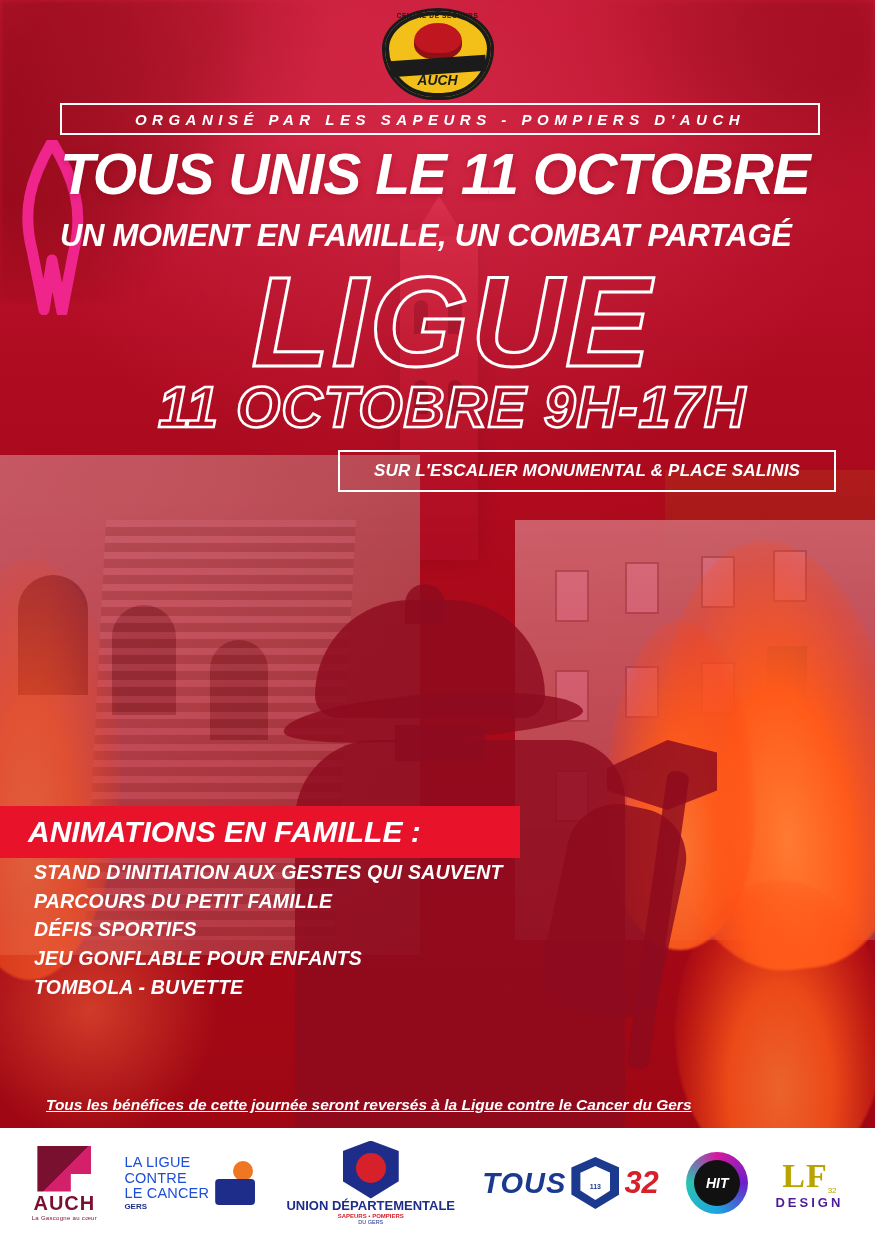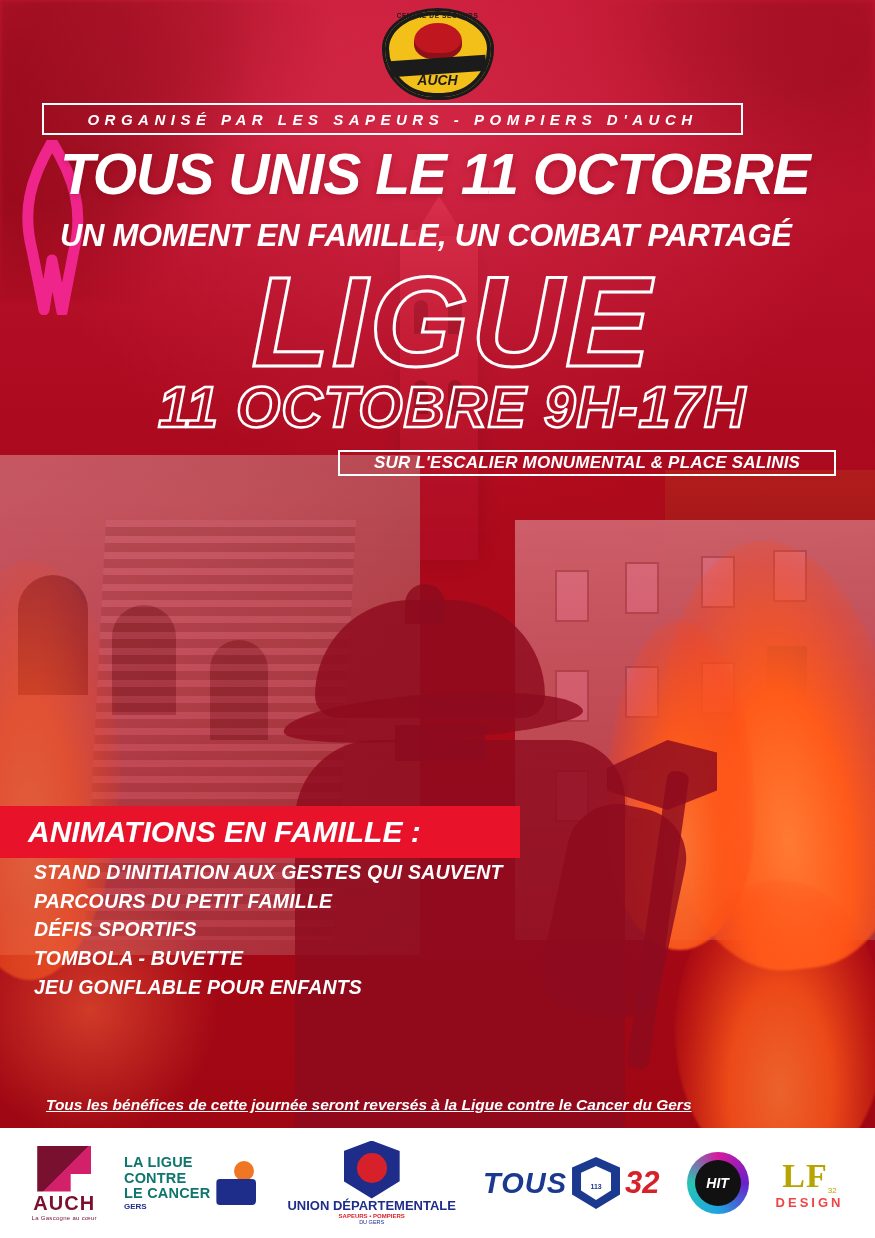--- a/index.html
+++ b/index.html
@@ -177,21 +177,21 @@
     position: absolute; left: 8px; top: 50px; width: 96px; height: 16px;
     background: #1b1b1b; transform: rotate(-4deg);
   }
   .logo-auch {
     position: absolute; left: 0; top: 64px; width: 112px; text-align: center;
     font-size: 14px; font-weight: bold; color: #1b1b1b; font-style: italic;
   }
 
   
   .organised {
-    position: absolute; left: 42px; top: 103px; width: 701px; height: 32px;
+    position: absolute; left: 60px; top: 103px; width: 760px; height: 32px;
     border: 2px solid #ffffff;
     display: flex; align-items: center; justify-content: center;
     color: #fff; font-size: 15px; font-weight: bold; letter-spacing: 5.5px;
     font-style: italic;
   }
   .headline {
     position: absolute; left: 60px; top: 146px; width: 790px;
     color: #fff; font-size: 57px; font-weight: bold; font-style: italic;
     letter-spacing: -1px; line-height: 1.0; white-space: nowrap;
     text-shadow: 0 2px 6px rgba(120,0,20,.35);
@@ -209,21 +209,21 @@
     -webkit-text-stroke: 3px #ffffff;
     text-align: center;
   }
   .dateline {
     position: absolute; left: 52px; top: 374px; width: 800px;
     font-size: 57px; font-weight: bold; font-style: italic; letter-spacing: 1px;
     color: transparent; -webkit-text-stroke: 2.5px #ffffff;
     text-align: center;
   }
   .place {
-    position: absolute; left: 338px; top: 450px; width: 498px; height: 26px;
+    position: absolute; left: 338px; top: 450px; width: 498px; height: 42px;
     border: 2px solid #fff; display: flex; align-items: center; justify-content: center;
     color: #fff; font-size: 17px; font-weight: bold; font-style: italic; letter-spacing: .2px;
   }
 
   .anim-banner {
     position: absolute; left: 0; top: 806px; width: 520px; height: 52px;
     background: #e8122b;
     display: flex; align-items: center;
     padding-left: 28px;
     color: #fff; font-size: 30px; font-weight: bold; font-style: italic; letter-spacing: 0px;
@@ -248,21 +248,21 @@
   }
   .logo-box { display: flex; align-items: center; justify-content: center; height: 86px; }
 
   .l-auch { flex-direction: column; }
   .l-auch .mark { width: 54px; height: 46px; background:
       linear-gradient(135deg,#7a1030 0 52%, #d2206a 52% 100%);
       clip-path: polygon(0 0, 100% 0, 100% 62%, 62% 62%, 62% 100%, 0 100%); }
   .l-auch .nm { font-size: 20px; font-weight: bold; color: #7a1030; letter-spacing: 1px; }
   .l-auch .sub { font-size: 6px; color: #7a1030; letter-spacing: .3px; }
 
-  .l-ligue .txt { color: #0f766e; font-size: 14.5px; font-weight: bold; line-height: 1.08; letter-spacing: .2px;}
+  .l-ligue .txt { color: #1d4ed8; font-size: 14.5px; font-weight: normal; line-height: 1.08; letter-spacing: .2px;}
   .l-ligue .gers { color: #1f2d8a; font-size: 8px; font-weight: bold; }
   .l-ligue .sym { width: 44px; height: 44px; position: relative; margin-left: 6px; }
   .l-ligue .sym .o { position:absolute; right: 6px; top: 0; width: 20px; height: 20px; border-radius: 50%; background:#ef7622;}
   .l-ligue .sym .b { position:absolute; left: 0; bottom: 0; width: 40px; height: 26px; background:#1f2d8a;
     clip-path: polygon(0 0, 100% 0, 100% 100%, 0 100%, 0 0); border-radius: 4px;}
 
   .l-udsp .badge { width: 56px; height: 58px; background: #1f2d8a;
     clip-path: polygon(50% 0, 100% 18%, 100% 70%, 50% 100%, 0 70%, 0 18%); position: relative;}
   .l-udsp .badge:after { content:""; position:absolute; left:13px; top:12px; width:30px;height:30px; background:#d6202a; border-radius:50%;}
   .l-udsp .t1 { font-size: 13px; color: #1f2d8a; font-weight: bold; text-align:right; line-height:1.15;}
@@ -277,21 +277,21 @@
     clip-path: polygon(50% 0, 100% 20%, 100% 72%, 50% 100%, 0 72%, 0 20%); }
   .l-sdis .badge .tx { position:absolute; left:0; top:26px; width:48px; text-align:center; font-size:7px; color:#1b3a8f; font-weight:bold;}
 
   .l-hit .ring { width: 62px; height: 62px; border-radius: 50%;
     background: conic-gradient(#d619a0, #6b21c9, #1ea5e0, #27c4b4, #d619a0);
     display:flex; align-items:center; justify-content:center; }
   .l-hit .inner { width: 46px; height: 46px; border-radius: 50%; background:#111;
     display:flex; align-items:center; justify-content:center; color:#fff; font-size: 14px; font-weight: bold; font-style: italic;}
 
   .l-lf .lf { font-size: 34px; font-weight: bold; color: #b8a400; letter-spacing: 1px; font-family:"Liberation Serif", serif;}
-  .l-lf .ds { font-size: 13px; font-weight: bold; color: #ef4444; letter-spacing: 3px; }
+  .l-lf .ds { font-size: 13px; font-weight: bold; color: #4c1d95; letter-spacing: 3px; }
   .l-lf .sm { font-size: 8px; color: #b8a400; }
 </style>
 </head>
 <body>
 
 <div class="poster">
 
   <div class="bg-sky"></div>
   <div class="bg-foliage"></div>
   <div class="bg-foliage2"></div>
@@ -363,22 +363,22 @@
   <div class="subheadline">UN MOMENT EN FAMILLE, UN COMBAT PARTAGÉ</div>
   <div class="samedi">LIGUE</div>
   <div class="dateline">11 OCTOBRE  9H-17H</div>
   <div class="place">SUR L'ESCALIER MONUMENTAL &amp; PLACE SALINIS</div>
 
   <div class="anim-banner">ANIMATIONS EN FAMILLE :</div>
   <div class="activities">
     <div>STAND D'INITIATION AUX GESTES QUI SAUVENT</div>
     <div>PARCOURS DU PETIT FAMILLE</div>
     <div>DÉFIS SPORTIFS</div>
+    <div>JEU GONFLABLE POUR ENFANTS</div>
     <div>TOMBOLA - BUVETTE</div>
-    <div>JEU GONFLABLE POUR ENFANTS</div>
   </div>
 
   <div class="benefit">Tous les bénéfices de cette journée seront reversés à la Ligue contre le Cancer du Gers</div>
 
   <div class="footer">
 
     <div class="logo-box l-auch">
       <div style="display:flex;flex-direction:column;align-items:center;">
         <div class="mark"></div>
         <div class="nm">AUCH</div>

